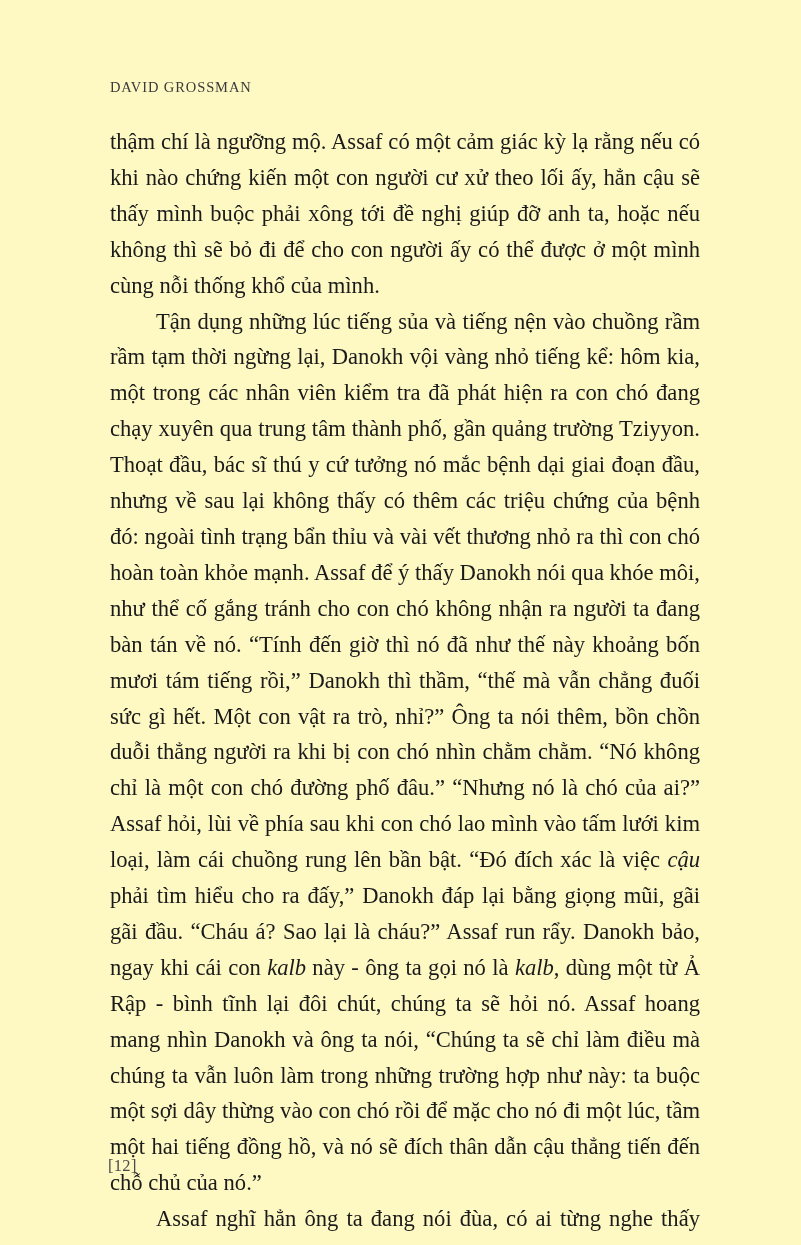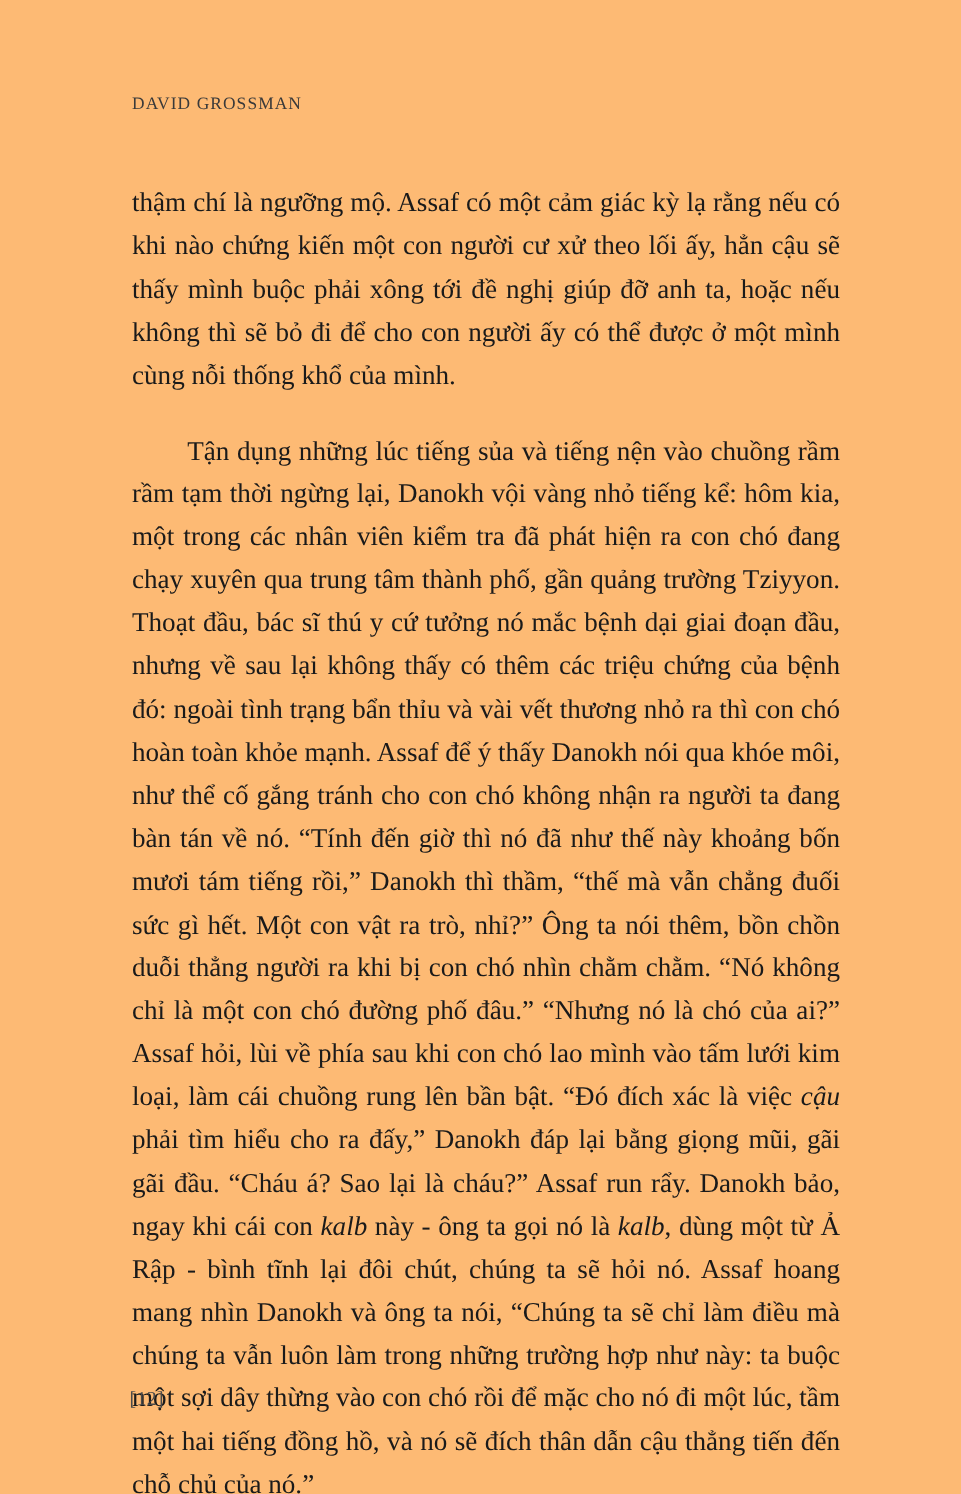--- a/index.html
+++ b/index.html
@@ -8,21 +8,21 @@
     background: #ffffff;
   }
   body {
     font-family: "Liberation Serif", "DejaVu Serif", serif;
     color: #1d1d1d;
   }
   .page {
     position: relative;
     width: 801px;
     height: 1245px;
-    background: #fdba74;
+    background: #fef9c3;
     overflow: hidden;
     box-sizing: border-box;
   }
   .running-head {
     position: absolute;
     left: 110px;
     top: 79px;
     font-size: 14.5px;
     letter-spacing: 0.9px;
     color: #3a3a3a;
@@ -44,21 +44,20 @@
     text-justify: inter-word;
     color: #1a1a1a;
     hyphens: none;
     -webkit-hyphens: none;
   }
   .para.indent {
     text-indent: 46px;
   }
   .para.last-line-left {
     text-align-last: left;
-    margin-top: 27px;
   }
   .para em {
     font-style: italic;
   }
   .folio {
     position: absolute;
     left: 108px;
     top: 1156px;
     font-size: 16.5px;
     color: #4a4a4a;

